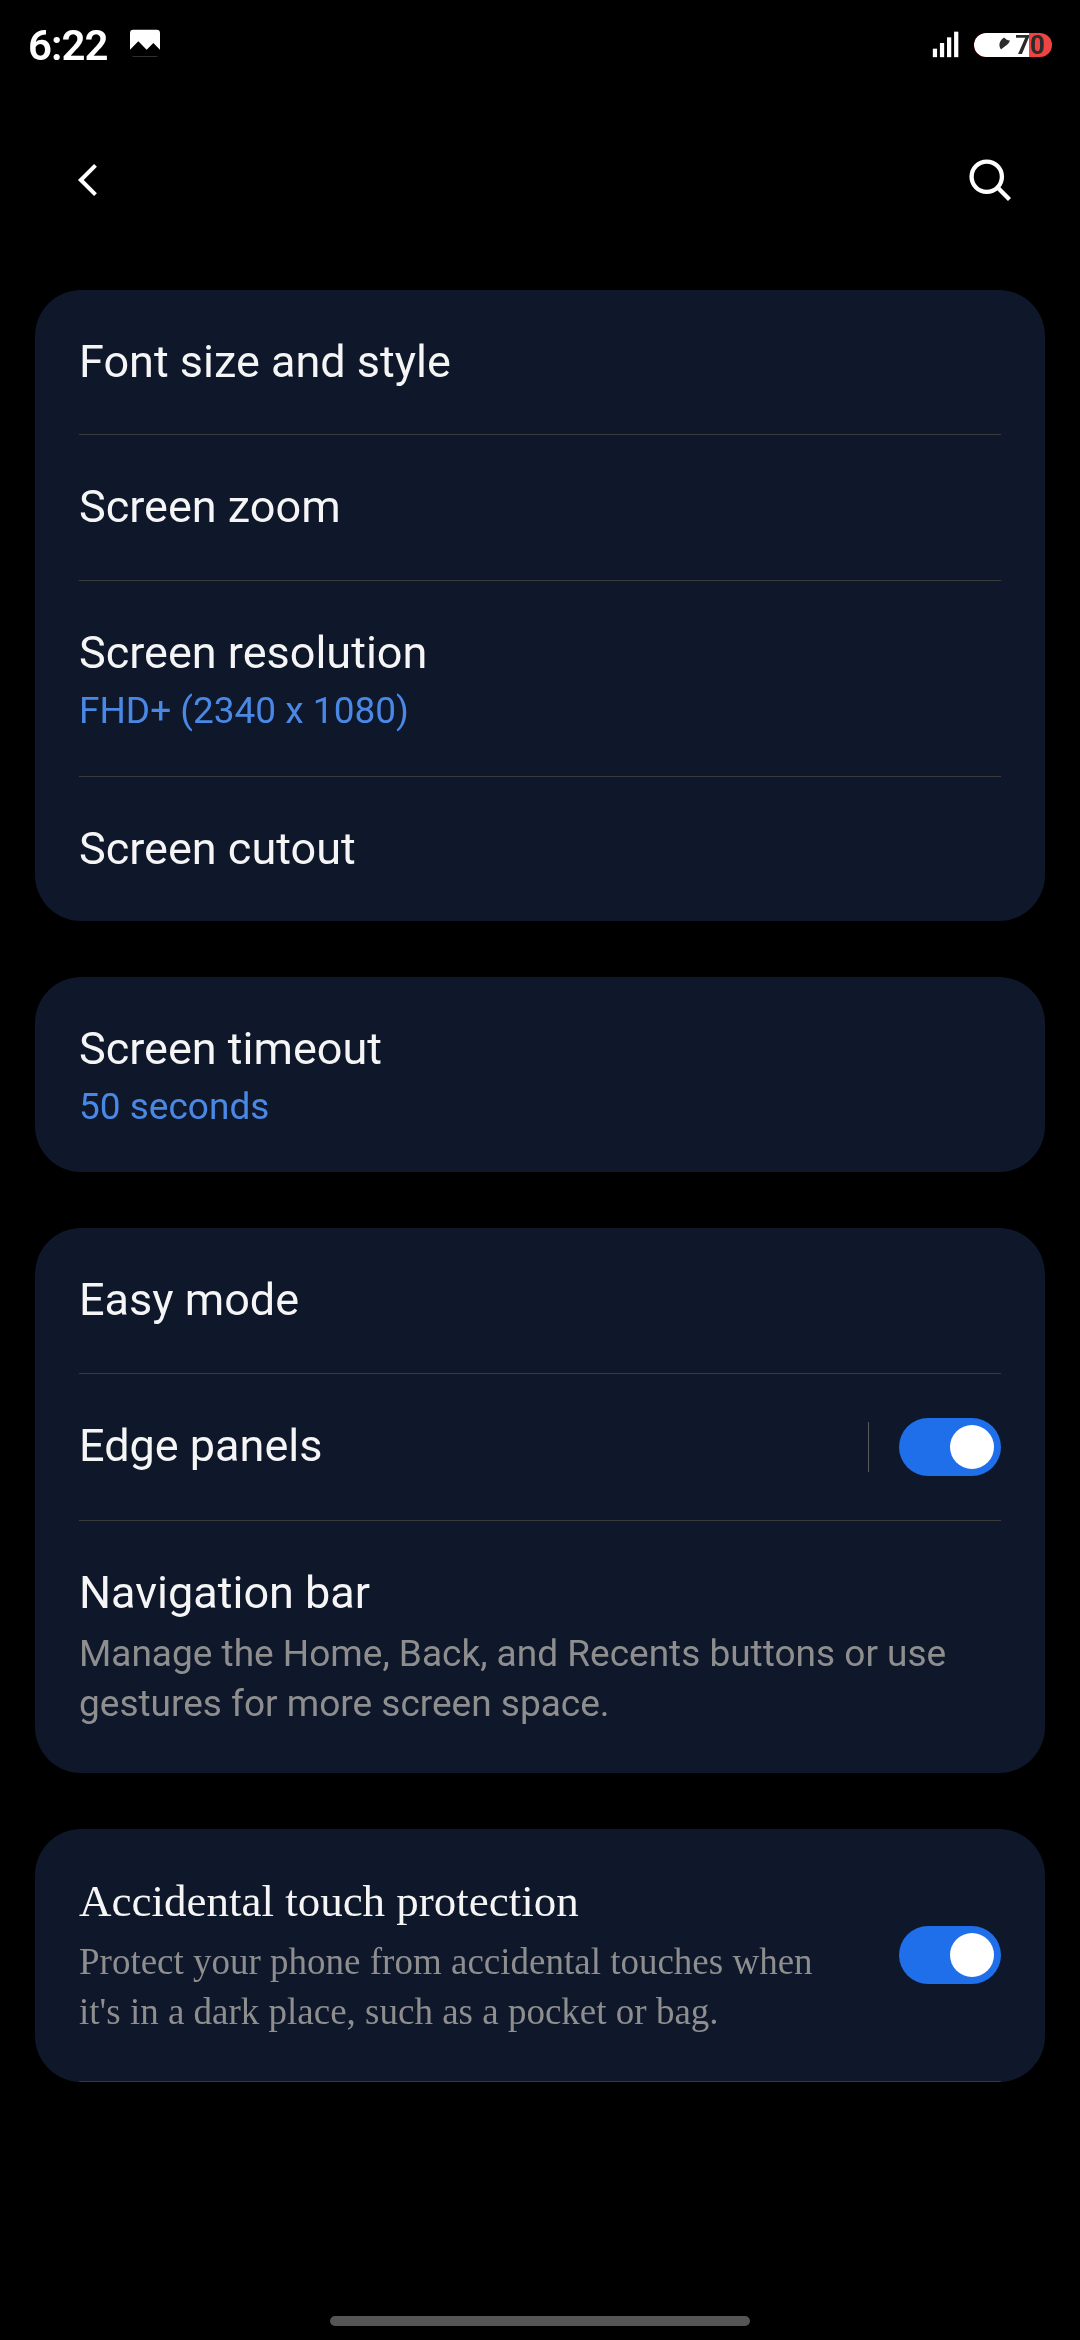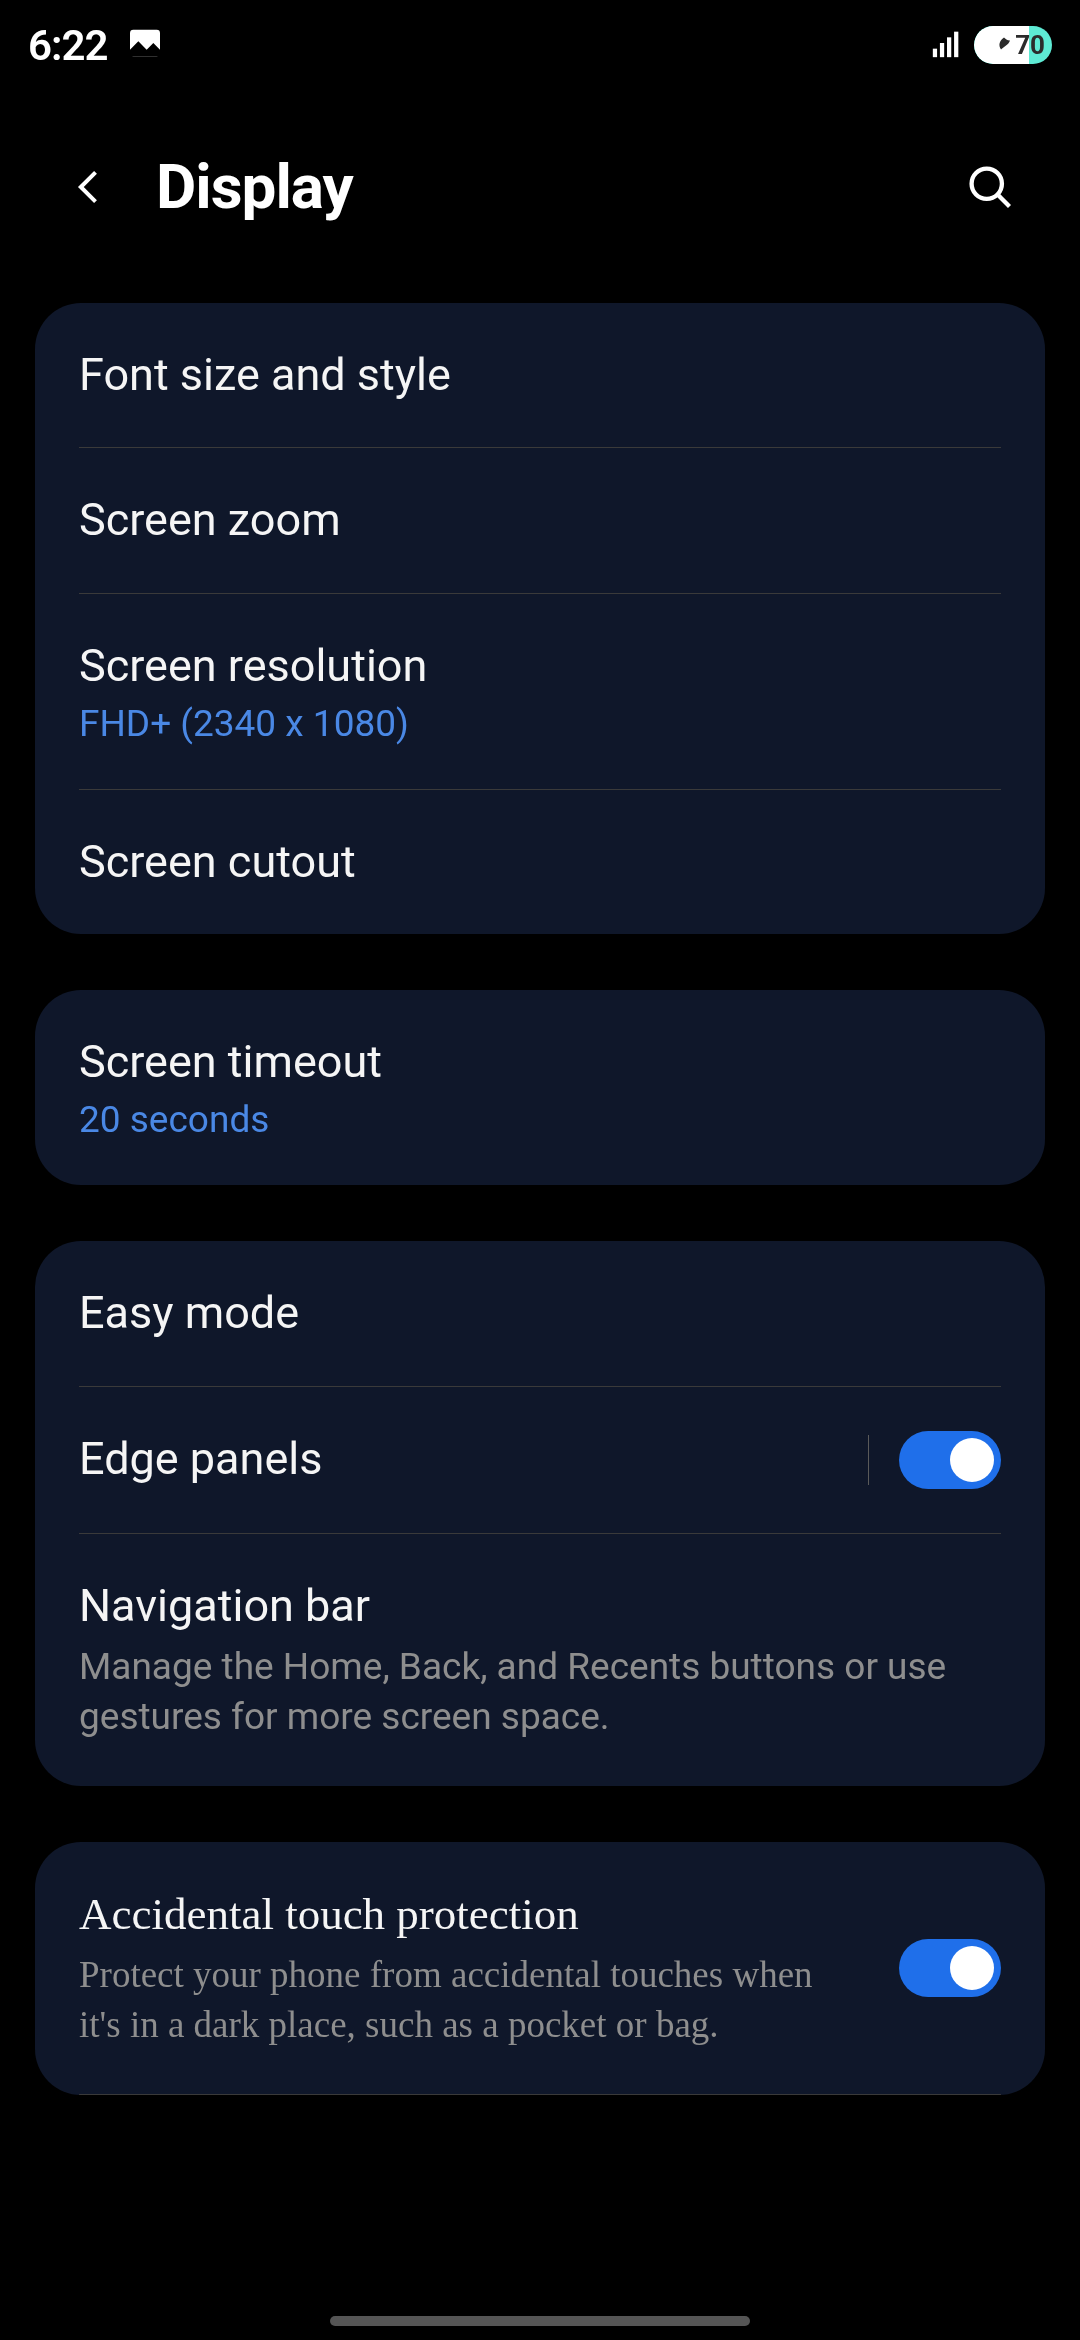--- a/index.html
+++ b/index.html
@@ -136,22 +136,22 @@
     bottom: 14px;
     left: 50%;
     transform: translateX(-50%);
     width: 420px;
     height: 10px;
     background: #555555;
     border-radius: 5px;
   }
   .battery-pill {
     width: 78px;
-    height: 38px;
-    background: #5eead4;
+    height: 24px;
+    background: #ef4444;
     border-radius: 19px;
     display: flex;
     align-items: center;
     justify-content: flex-end;
     padding-right: 7px;
     position: relative;
     overflow: hidden;
   }
   .battery-fill {
     position: absolute;
@@ -205,21 +205,20 @@
     </div>
   </div>
 </div>
 
 <div class="header">
   <div class="back-button">
     <svg width="44" height="44" viewBox="0 0 24 24" fill="none" stroke="#ffffff" stroke-width="2.2">
       <polyline points="15 4 7 12 15 20"></polyline>
     </svg>
   </div>
-  <div class="page-title">Display</div>
   <div class="search-button">
     <svg width="52" height="52" viewBox="0 0 24 24" fill="none" stroke="#ffffff" stroke-width="2">
       <circle cx="10.5" cy="10.5" r="7"></circle>
       <line x1="21" y1="21" x2="15.5" y2="15.5"></line>
     </svg>
   </div>
 </div>
 
 <div class="content">
 
@@ -247,21 +246,21 @@
       <div class="row-text">
         <div class="row-title">Screen cutout</div>
       </div>
     </div>
   </div>
 
   <div class="card">
     <div class="row">
       <div class="row-text">
         <div class="row-title">Screen timeout</div>
-        <div class="row-subtitle-accent">20 seconds</div>
+        <div class="row-subtitle-accent">50 seconds</div>
       </div>
     </div>
   </div>
 
   <div class="card">
     <div class="row">
       <div class="row-text">
         <div class="row-title">Easy mode</div>
       </div>
     </div>

